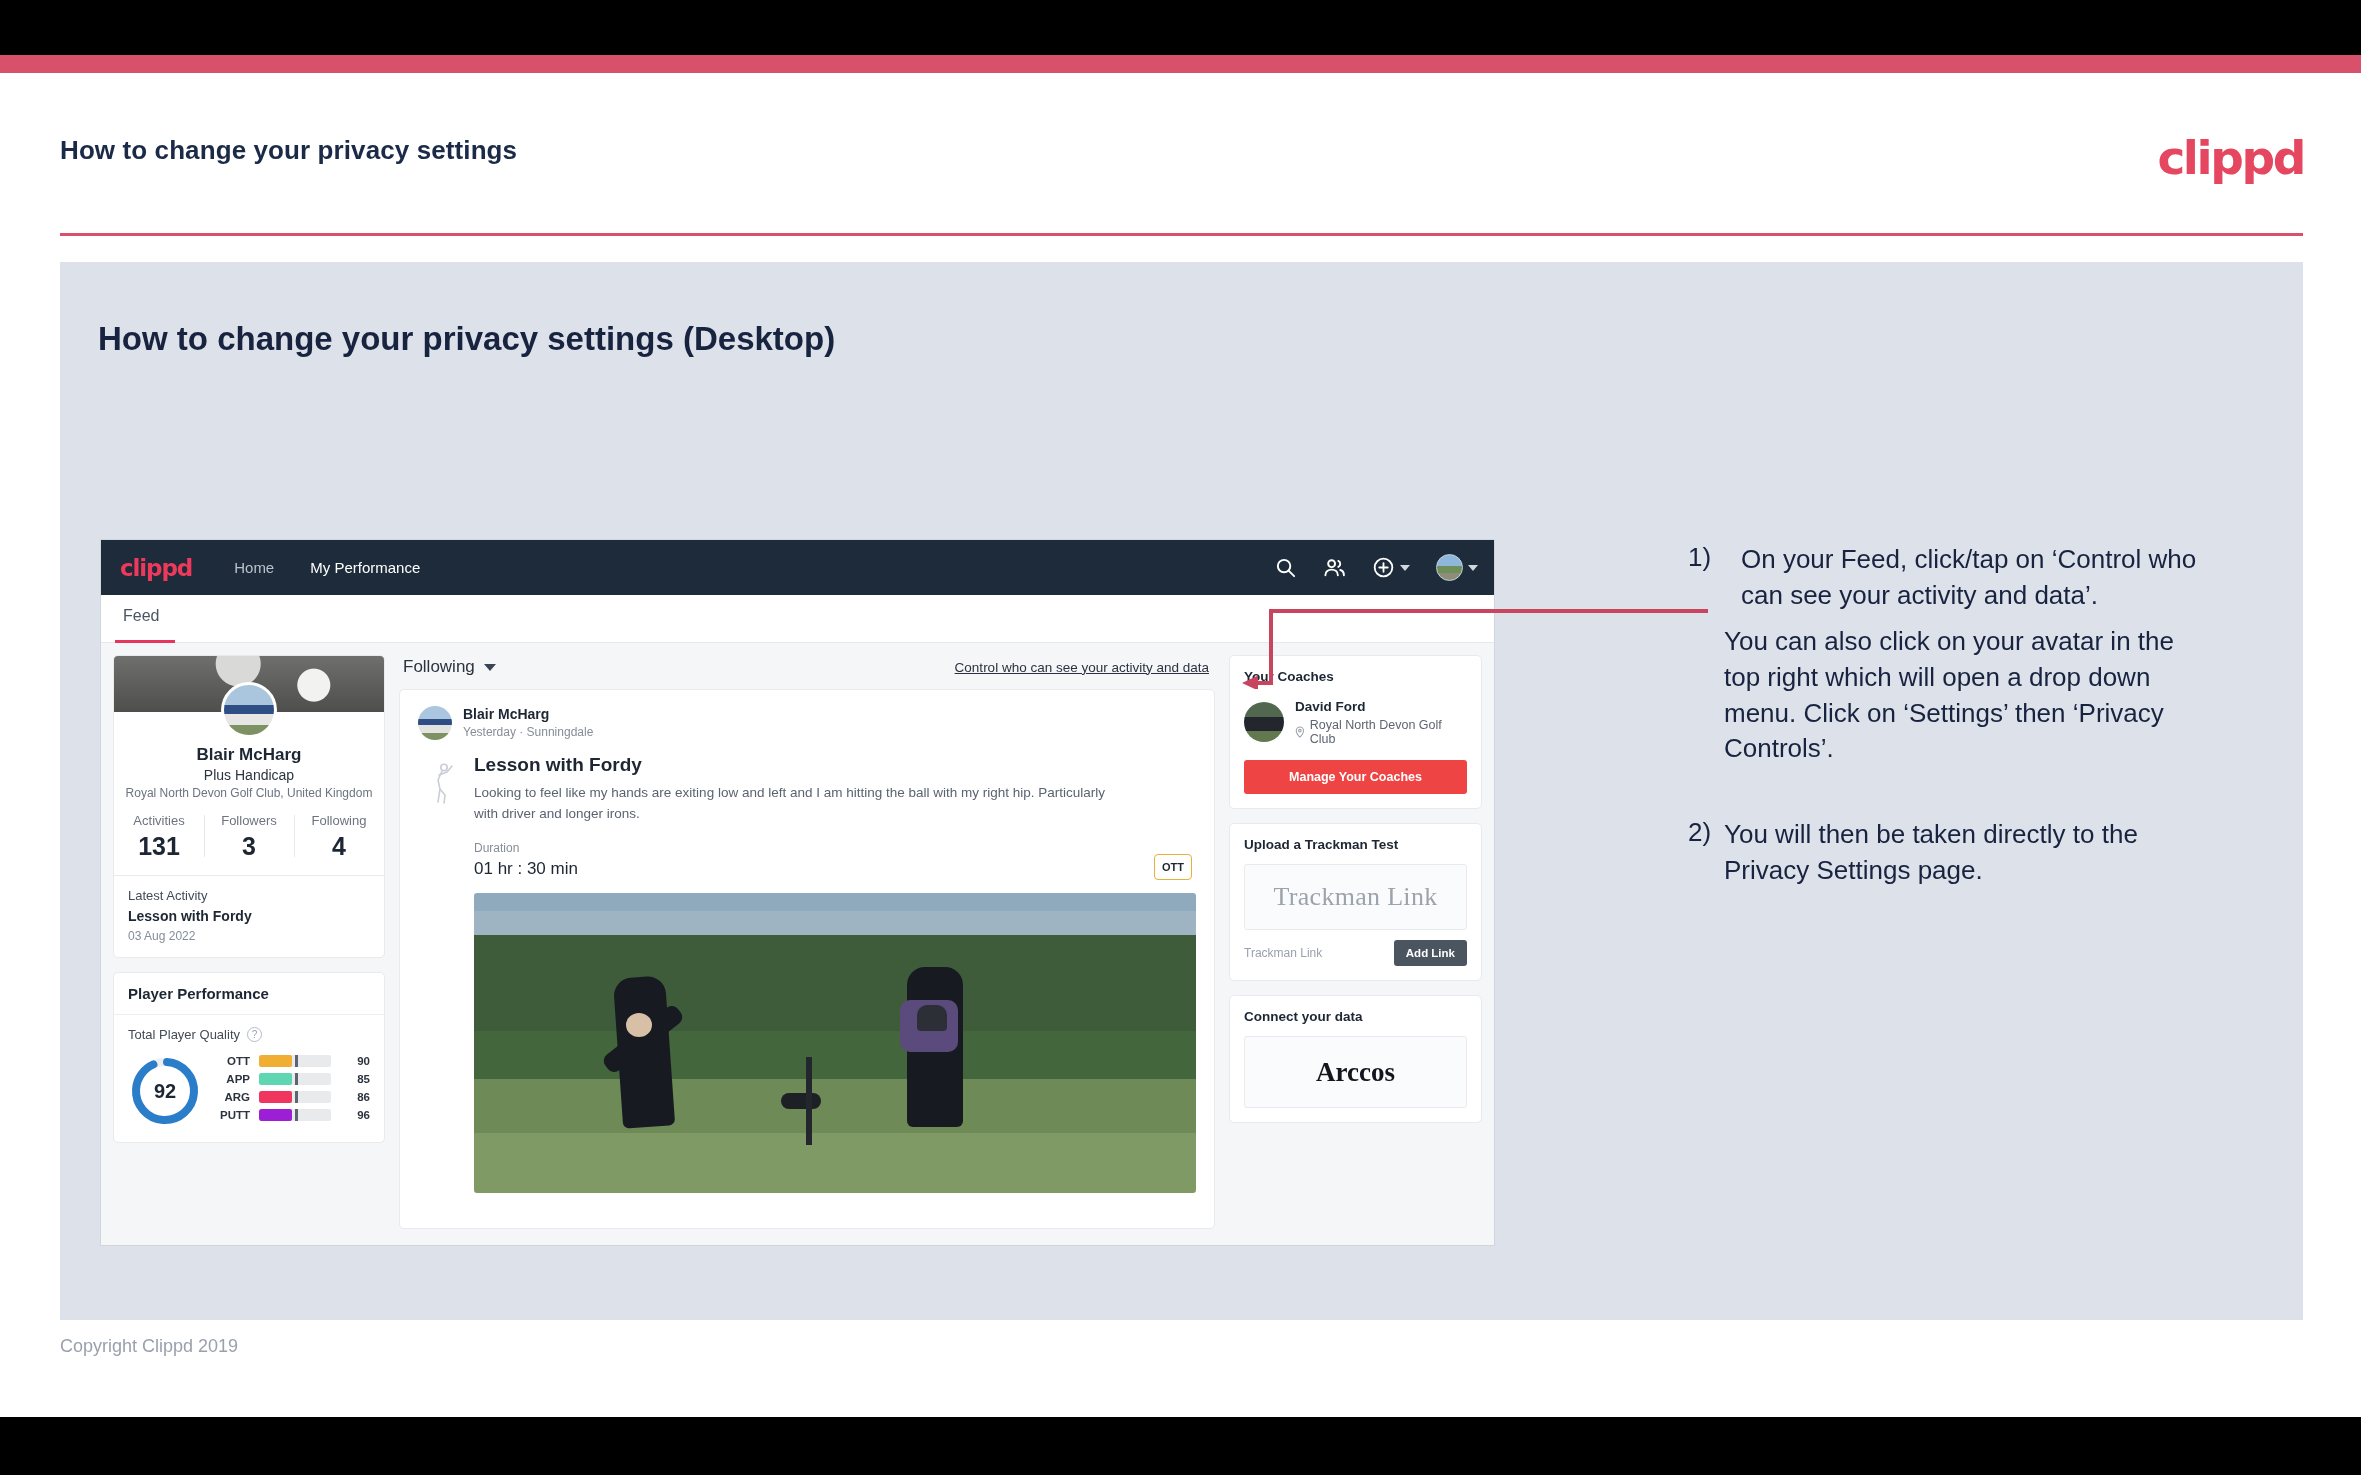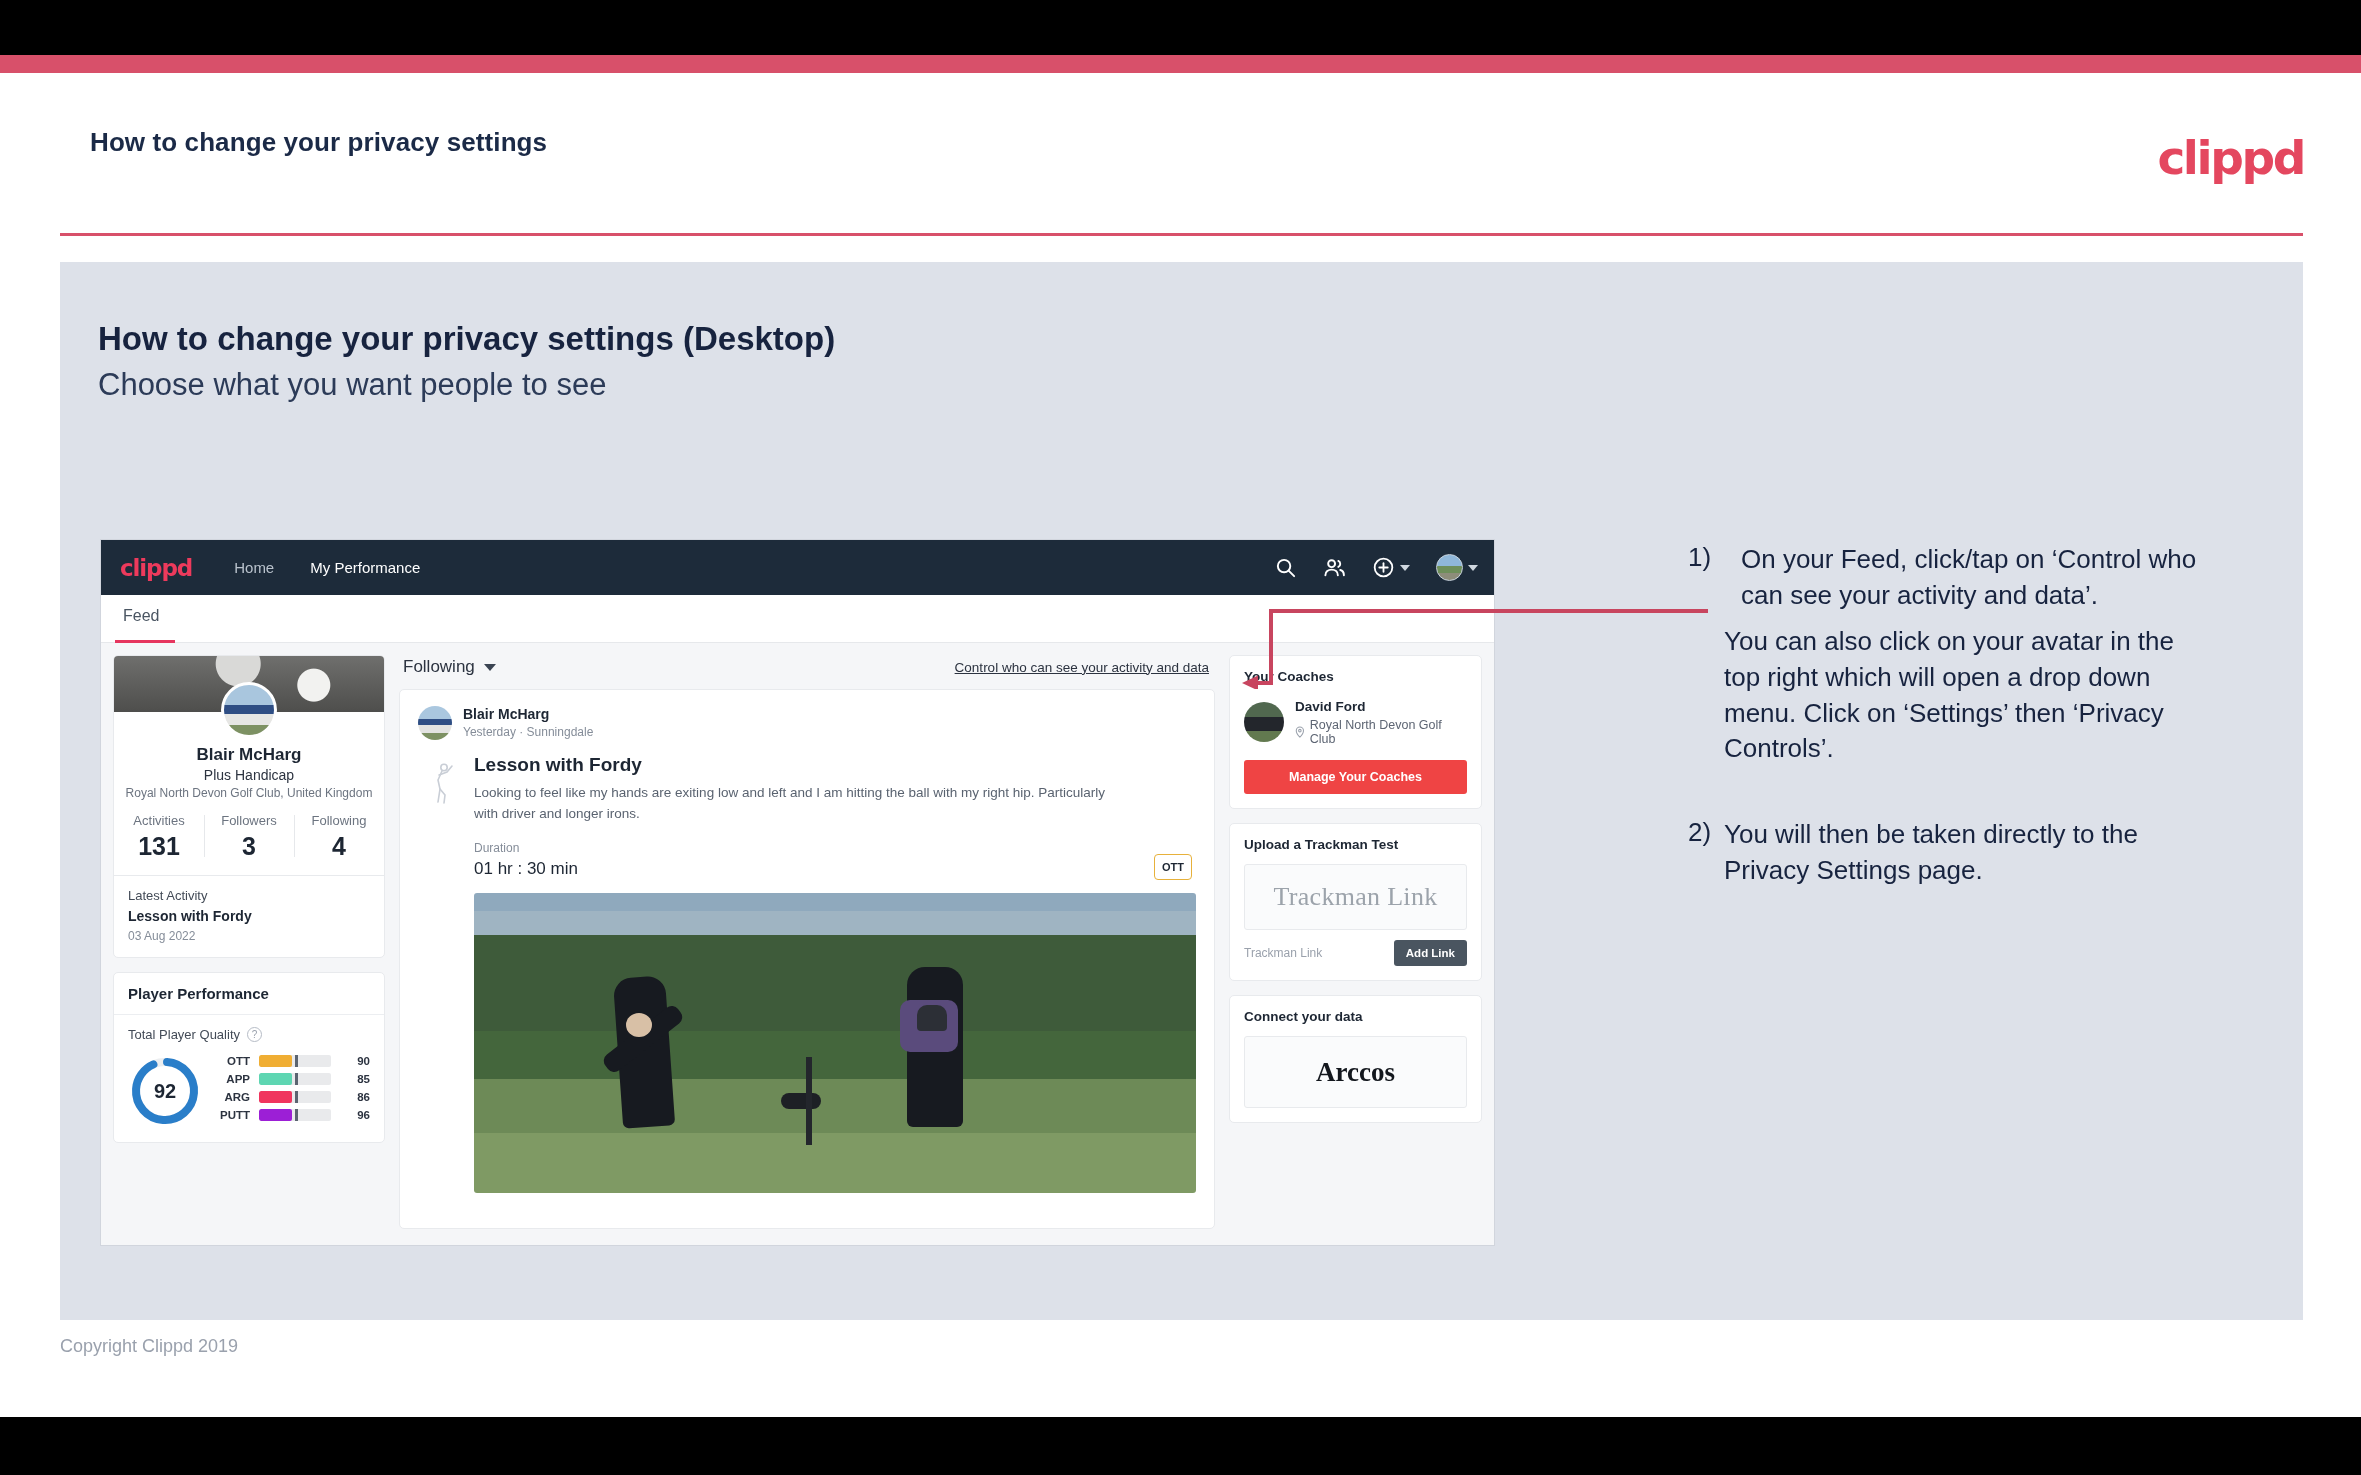--- a/index.html
+++ b/index.html
@@ -11,22 +11,22 @@
   }
   .slide { position: relative; width: 2361px; height: 1475px; background:#fff; }
 
   
   .top-black { position:absolute; top:0; left:0; width:2361px; height:55px; background:#000; }
   .top-pink  { position:absolute; top:55px; left:0; width:2361px; height:18px; background:#d8506a; }
   .bottom-black { position:absolute; bottom:0; left:0; width:2361px; height:58px; background:#000; }
 
   
   .hdr-title {
-    position:absolute; left:60px; top:127px;
-    font-size:26px; font-weight:700; color:#1b2a47; letter-spacing:.1px;margin-left:30px;
+    position:absolute; left:60px; top:135px;
+    font-size:26px; font-weight:700; color:#1b2a47; letter-spacing:.1px;
   }
   .hdr-logo {
     position:absolute; right:57px; top:130px;
     font-size:47px; font-weight:800; color:#e4475f;
     letter-spacing:-2.4px; font-family:"DejaVu Sans", sans-serif;
   }
   .hdr-rule {
     position:absolute; left:60px; top:233px; width:2243px; height:3px; background:#d8506a;
   }
 
@@ -216,21 +216,20 @@
   <div class="top-black"></div>
   <div class="top-pink"></div>
   <div class="bottom-black"></div>
 
   <div class="hdr-title">How to change your privacy settings</div>
   <div class="hdr-logo">clippd</div>
   <div class="hdr-rule"></div>
 
   <div class="panel"></div>
   <div class="panel-title">How to change your privacy settings (Desktop)</div>
-  <div class="panel-sub">Choose what you want people to see</div>
   <div class="copyright">Copyright Clippd 2019</div>
 
   <div class="app">
 
     <div class="app-navbar">
       <div class="nav-logo">clippd</div>
       <div class="nav-link">Home</div>
       <div class="nav-link active">My Performance</div>
 
       <div class="nav-right">

